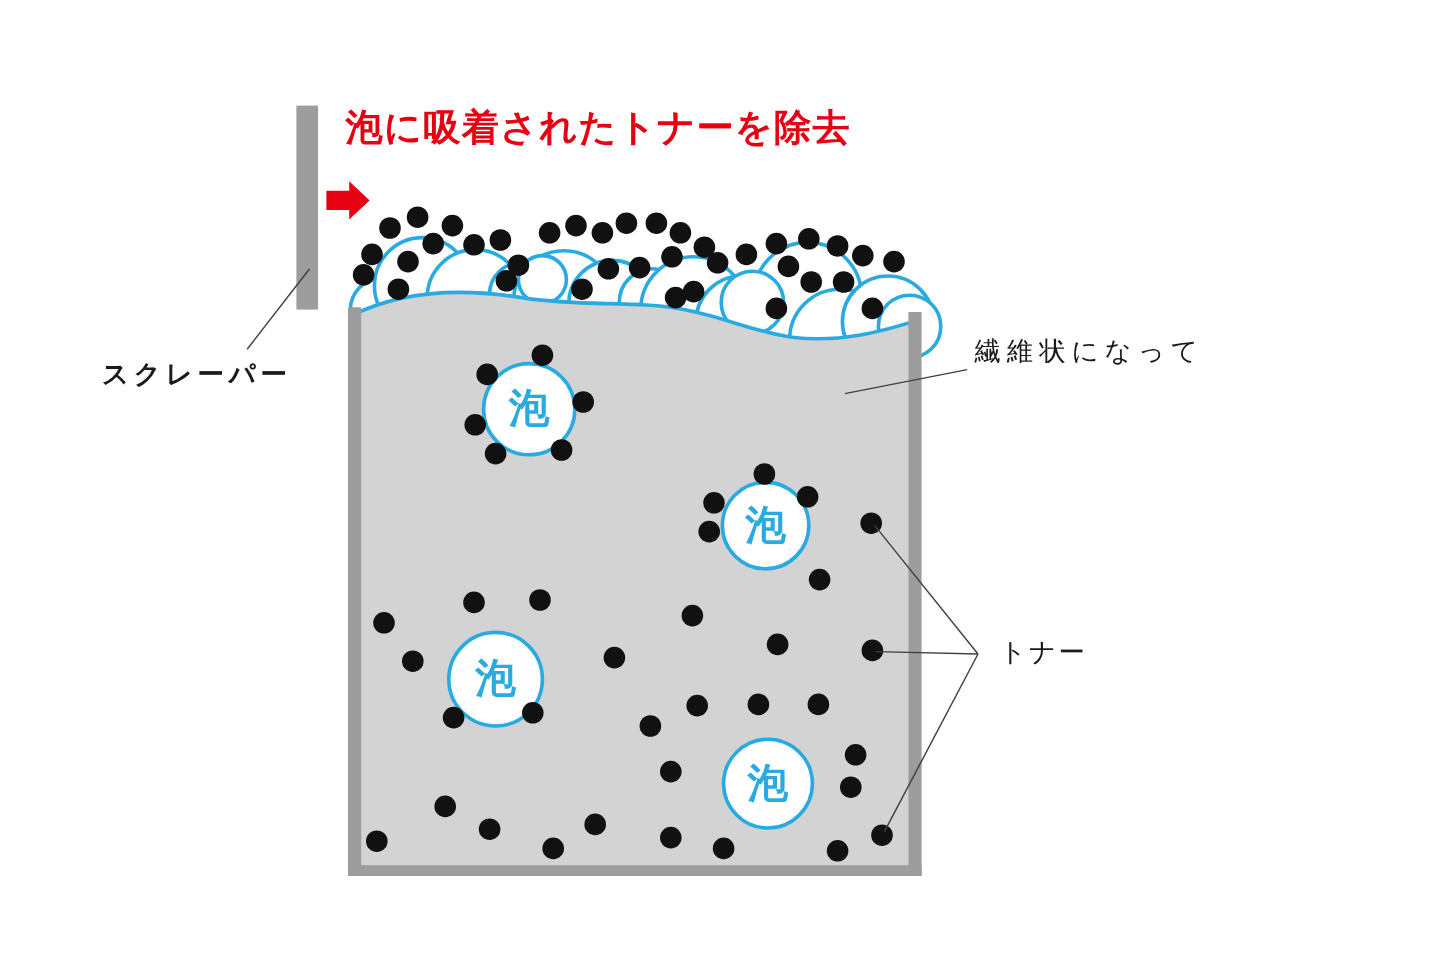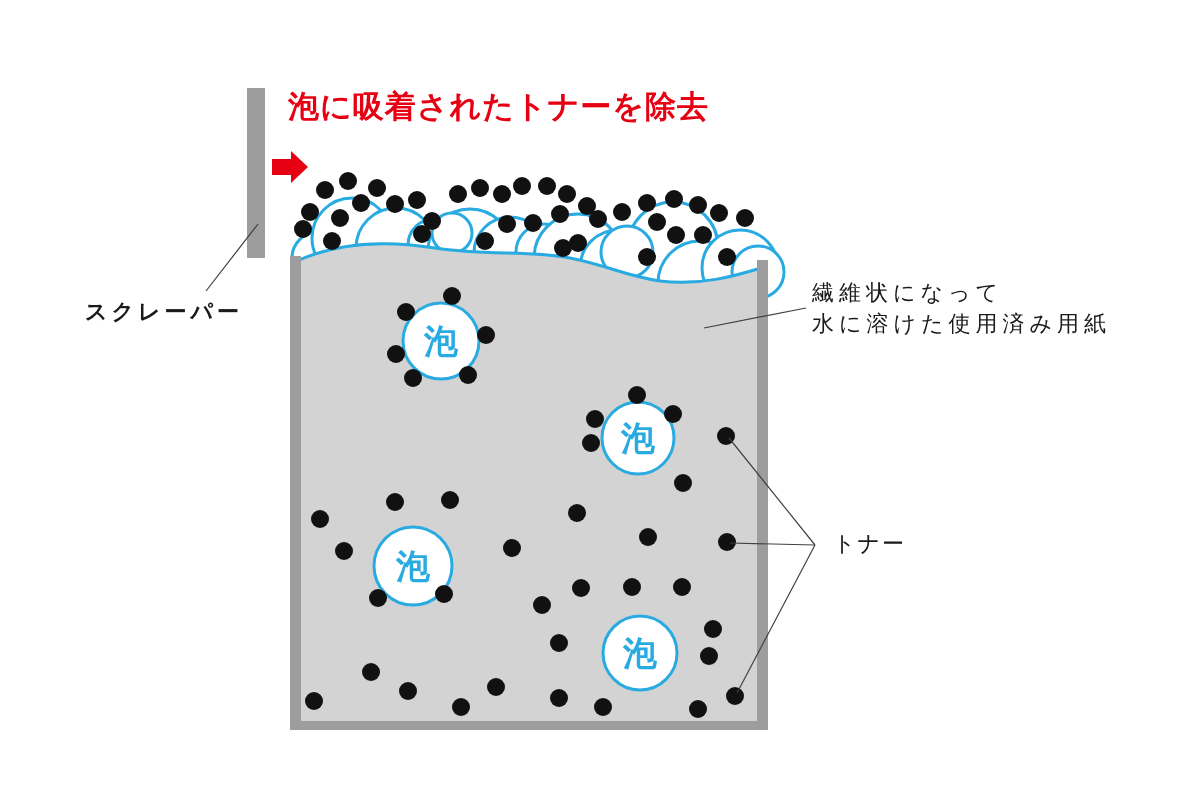--- a/index.html
+++ b/index.html
@@ -127,17 +127,16 @@
       <line x1="815" y1="545" x2="730" y2="543" stroke="#404040" stroke-width="1.2"></line>
       <line x1="815" y1="545" x2="737" y2="693" stroke="#404040" stroke-width="1.2"></line>
     </svg>
 
   <div class="title" style="color: rgb(230, 0, 18);">泡に吸着されたトナーを除去</div>
 
   <div class="lbl" style="left:85px;top:297px;font-weight:bold;">スクレーパー</div>
 
   <div class="lbl fiber" style="left:812px;top:277px;letter-spacing:5px;">
     <div>繊維状になって</div>
-    <div>水に溶けた使用済み用紙</div>
   </div>
 
   <div class="lbl" style="left:833px;top:529px;letter-spacing:2px;font-family:Liberation Serif, serif;">トナー</div>
 </div>
 
 </body></html>

